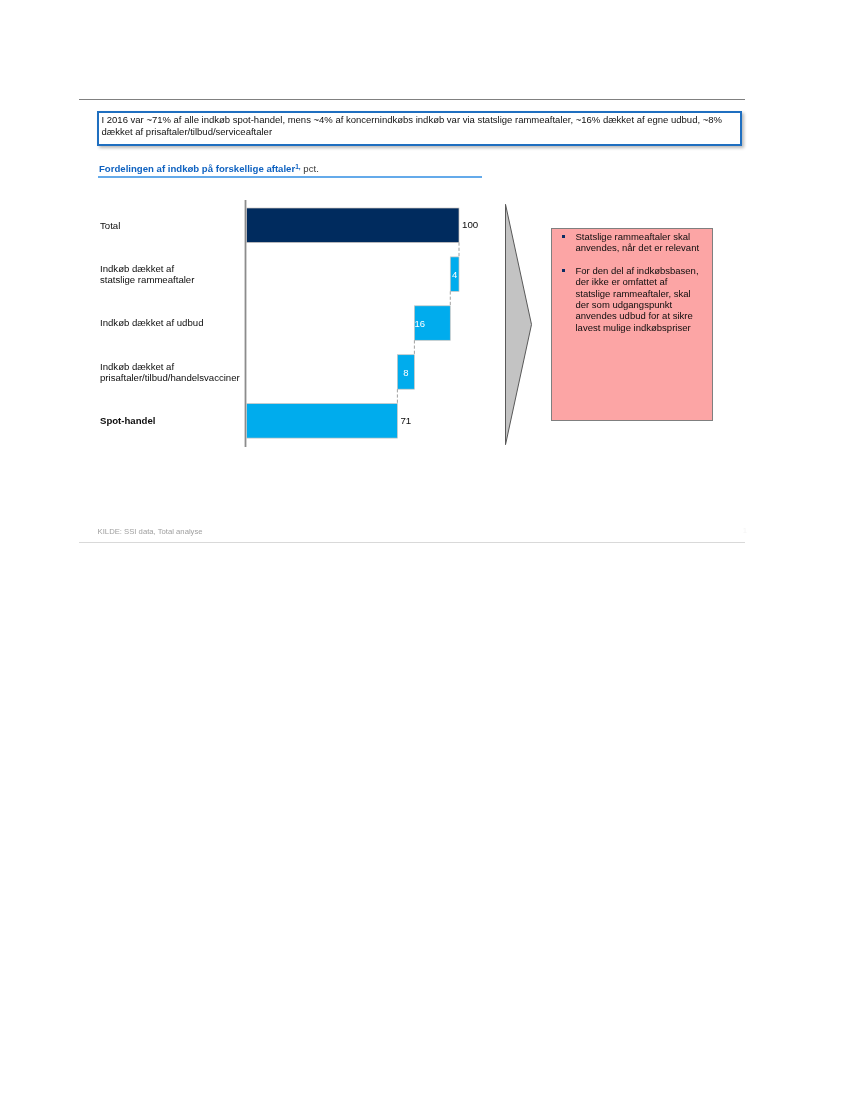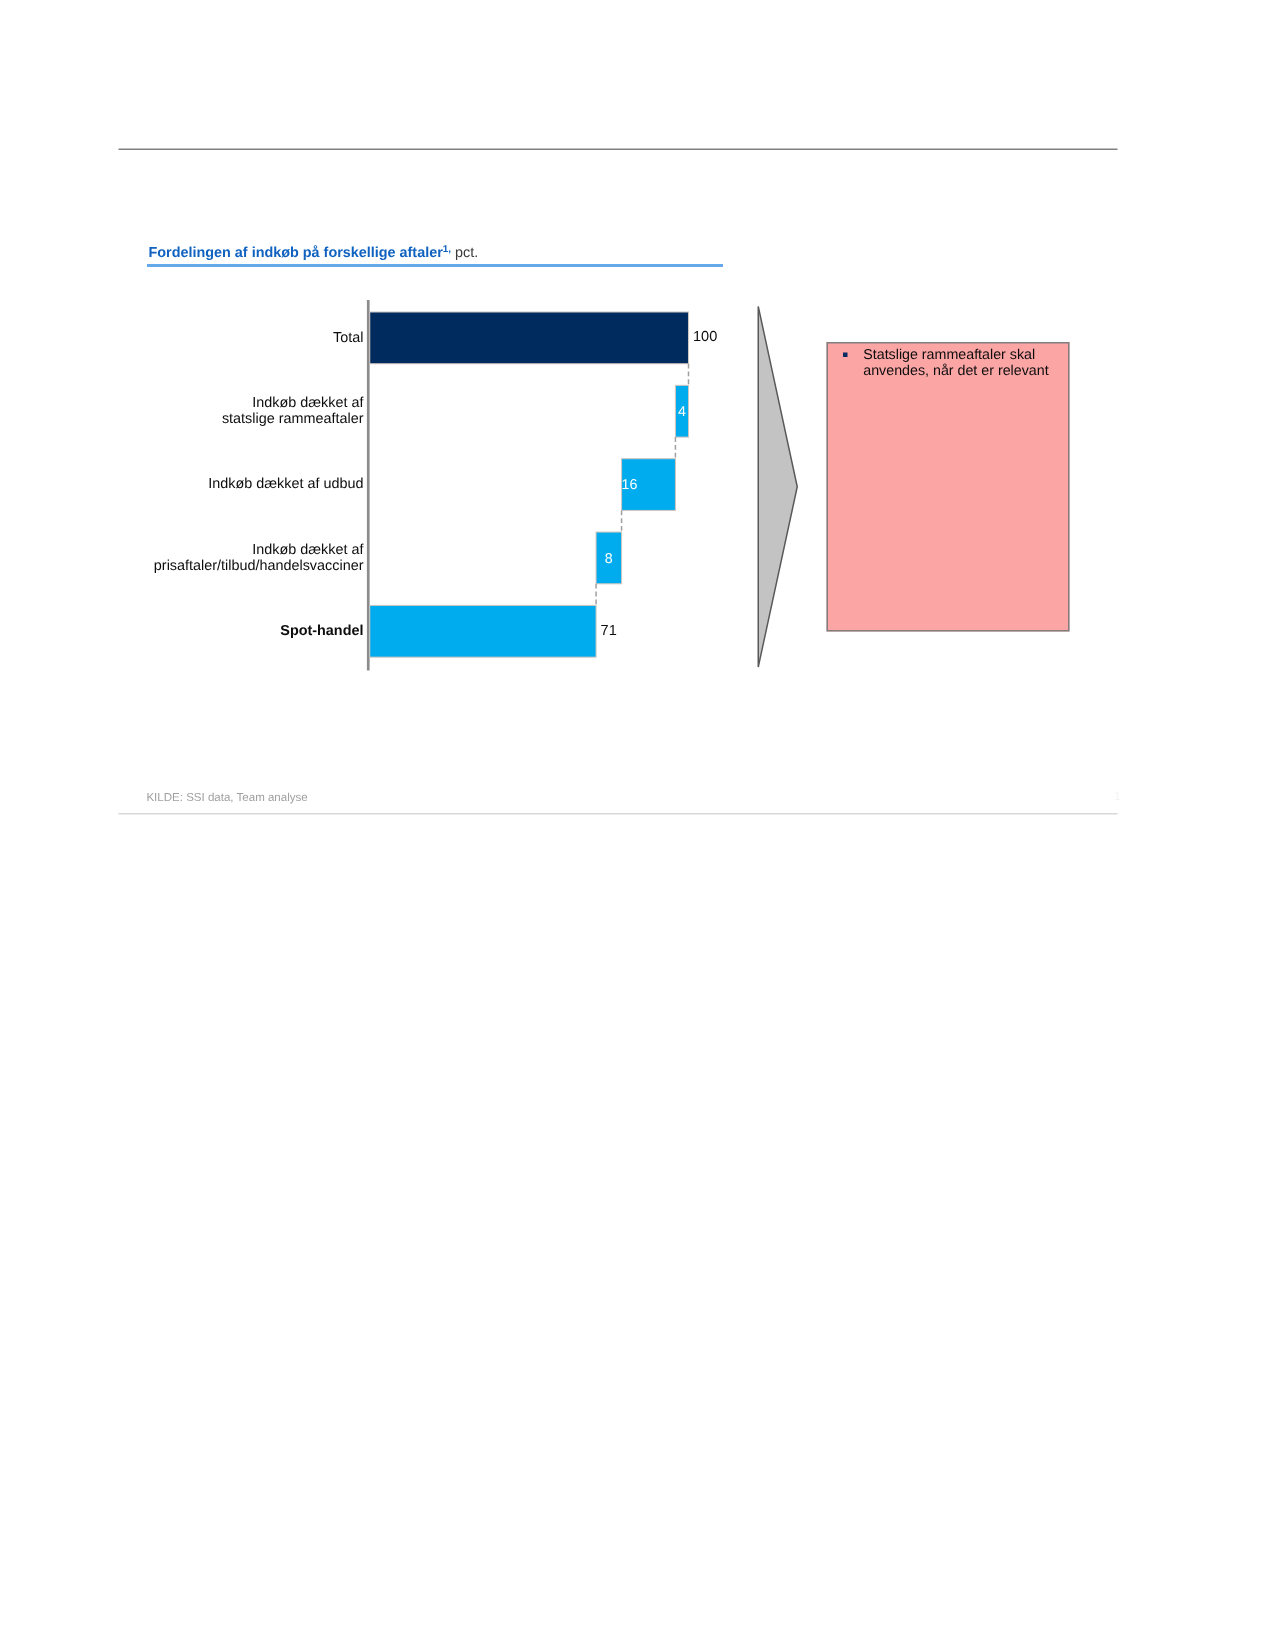--- a/index.html
+++ b/index.html
@@ -8,38 +8,41 @@
   .topline{position:absolute;left:79px;top:99px;width:666px;height:1px;background:var(--hairline,#808080);}
   .botline{position:absolute;left:79px;top:542px;width:666px;height:1px;background:var(--footer-rule,#d9d9d9);}
   .kicker{position:absolute;left:97px;top:111px;width:645px;height:35px;border:2px solid var(--kicker-border,#1f6fc0);box-sizing:border-box;background:#fff;
           box-shadow:2px 2px 3px rgba(0,0,0,0.28);}
   .kicker p{margin:0;padding:0;position:absolute;left:2.5px;top:1.2px;right:2px;font-size:9.5px;line-height:12.3px;color:#111;}
   .chartTitle{position:absolute;left:99px;top:163px;font-size:9.6px;font-weight:bold;color:var(--accent,#0f62c0);}
   .chartTitle .sup{font-size:6.6px;position:relative;top:-3.2px;}
   .chartTitle .norm{font-weight:normal;color:#3a3a3a;}
   .titleRule{position:absolute;left:98px;top:176.2px;width:384px;height:1.6px;background:var(--rule,#64aaea);}
   .chartWrap{position:absolute;left:0;top:0;width:850px;height:1100px;pointer-events:none;}
-  .catlab{position:absolute;font-size:9.6px;line-height:11.4px;color:#0d0d0d;text-align:right;}
+  .catlab{position:absolute;font-size:9.6px;line-height:11.4px;color:#0d0d0d;text-align:left;}
   .vallab{position:absolute;font-size:9.7px;color:#0d0d0d;}
   .inlab{position:absolute;font-size:9.5px;color:#ffffff;}
   .arrow{position:absolute;left:499px;top:198px;width:42px;height:254px;}
   .callout{position:absolute;left:551px;top:228px;width:162px;height:193px;border:1px solid var(--callout-border,#7f7f7f);box-sizing:border-box;background:#fca5a5;}
   .callout ul{margin:0;padding:2px 4px 0 10px;list-style:none;}
   .callout li{position:relative;padding-left:13.5px;margin-bottom:11.3px;font-size:9.5px;line-height:11.35px;color:#0d0d0d;}
   .callout li .bsq{position:absolute;left:0px;top:4px;width:3.2px;height:3.2px;background:var(--bullet,#0b2c63);}
   .fn{position:absolute;left:97.6px;font-size:7.7px;color:var(--footnote,#a0a0a0);line-height:9px;white-space:nowrap;}
   .fn1{top:511px;}
   .fn2{top:526.5px;}
   .pageno{position:absolute;left:742.8px;top:527px;font-size:7.7px;color:#f4f4f4;line-height:8px;}
 </style>
 </head>
 <body>
 
 <div class="slide">
   <div class="topline"></div>
+  <div class="kicker">
+    <p>I 2016 var ~71% af alle indkøb spot-handel, mens ~4% af koncernindkøbs indkøb var via statslige rammeaftaler, ~16% dækket af egne udbud, ~8% dækket af prisaftaler/tilbud/serviceaftaler</p>
+  </div>
   <div class="chartTitle">
     <span>Fordelingen af indkøb på forskellige aftaler</span><span class="sup">1,</span><span class="norm"> pct.</span>
   </div>
   <div class="titleRule"></div>
 
   <svg class="chartWrap" id="chartSvg" width="850" height="1100" viewBox="0 0 850 1100">
       <rect x="244.6" y="200" width="1.8" height="247" fill="#8c8c8c"></rect>
       <rect x="246.5" y="208" width="212.5" height="34.5" fill="#002B5E" stroke="#cfc6c0" stroke-width="0.7"></rect>
       <line x1="459" y1="242.5" x2="459" y2="256.9" stroke="#a0a0a0" stroke-width="1" stroke-dasharray="3.2 2"></line>
       <rect x="450.2875" y="256.9" width="8.712499999999988" height="34.5" fill="#00ACED" stroke="#cfc6c0" stroke-width="0.7"></rect>
@@ -79,19 +82,28 @@
     <polygon id="arrowPoly" points="6.5,6.3 32.5,126.5 6.5,246.7" fill="#c3c3c3" stroke="#595959" stroke-width="1"></polygon>
   </svg>
 
   <div class="callout">
     <ul id="calloutList">
         <li>
           <span class="bsq"></span>
           <div>Statslige rammeaftaler skal</div>
           <div>anvendes, når det er relevant</div>
         </li>
+        <li>
+          <span class="bsq"></span>
+          <div>For den del af indkøbsbasen,</div>
+          <div>der ikke er omfattet af</div>
+          <div>statslige rammeaftaler, skal</div>
+          <div>der som udgangspunkt</div>
+          <div>anvendes udbud for at sikre</div>
+          <div>lavest mulige indkøbspriser</div>
+        </li>
       </ul>
   </div>
 
-  <div class="fn fn2">KILDE: SSI data, Team analyse</div>
+  <div class="fn fn2">KILDE: SSI data, Total analyse</div>
   <div class="pageno">1</div>
   <div class="botline"></div>
 </div>
 
 </body></html>

